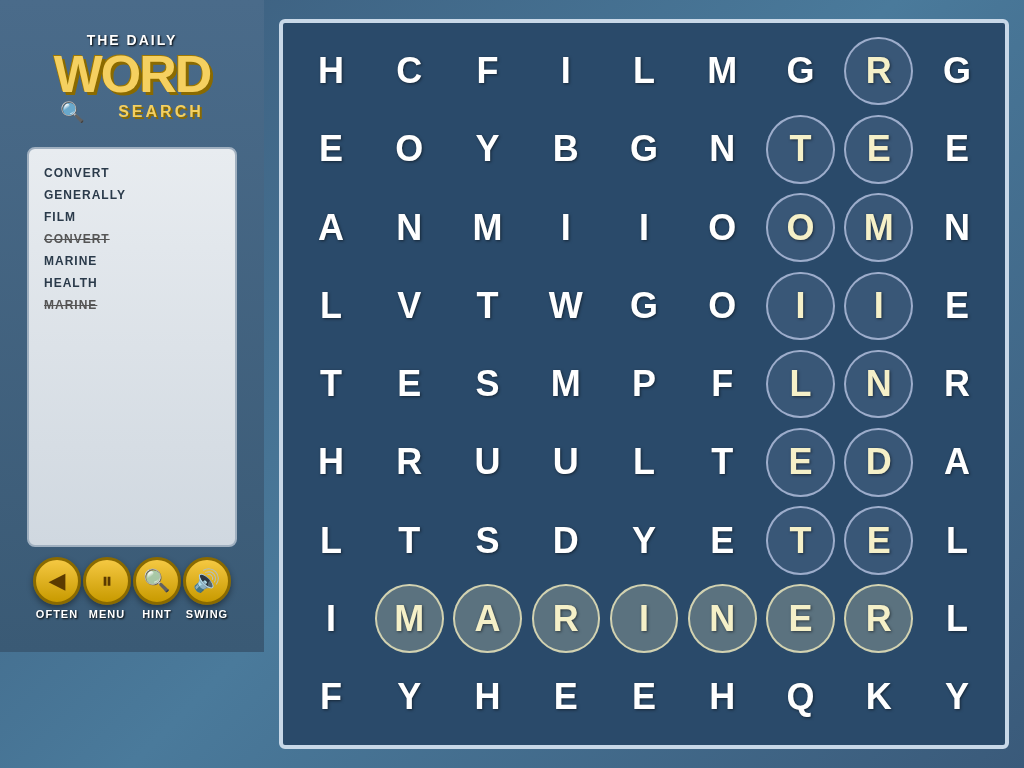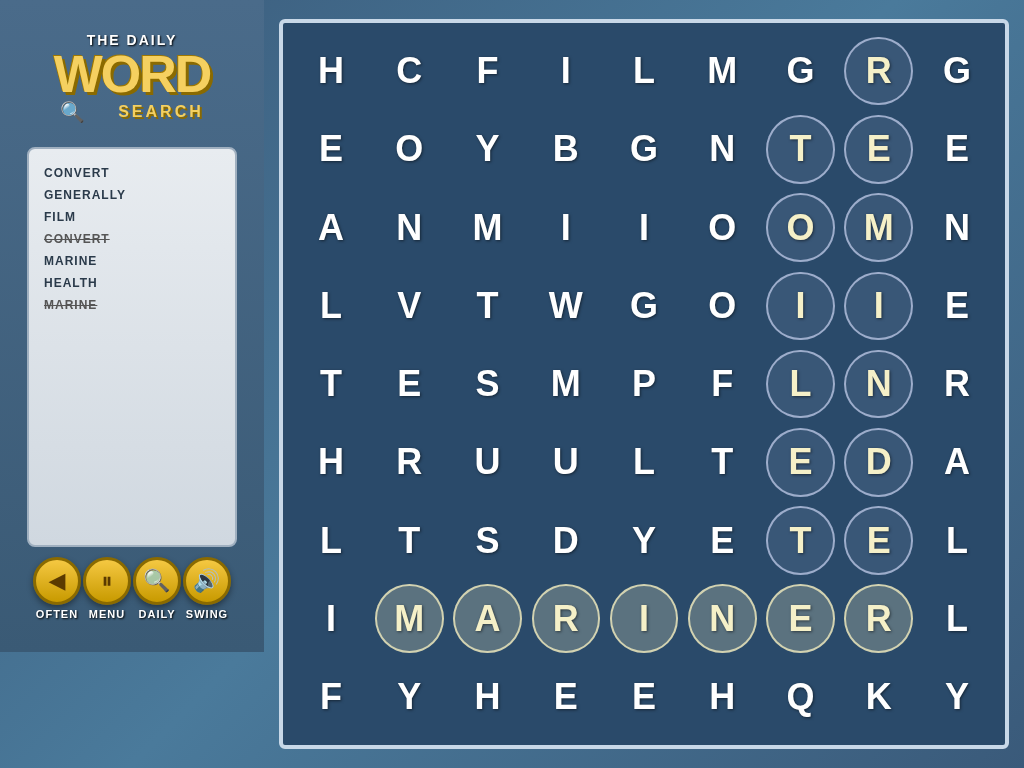--- a/index.html
+++ b/index.html
@@ -251,21 +251,21 @@
     <div class="bottom-btn">
           <div class="btn-circle">◀</div>
           <span class="btn-label">OFTEN</span>
         </div>
         <div class="bottom-btn">
           <div class="btn-circle">⏸</div>
           <span class="btn-label">MENU</span>
         </div>
         <div class="bottom-btn">
           <div class="btn-circle">🔍</div>
-          <span class="btn-label">DAILY</span>
+          <span class="btn-label">HINT</span>
         </div>
         <div class="bottom-btn">
           <div class="btn-circle">🔊</div>
           <span class="btn-label">SWING</span>
         </div>
       </div>
   </div>
 
   <div class="grid-panel">
     <div class="grid-container" id="grid-el">

